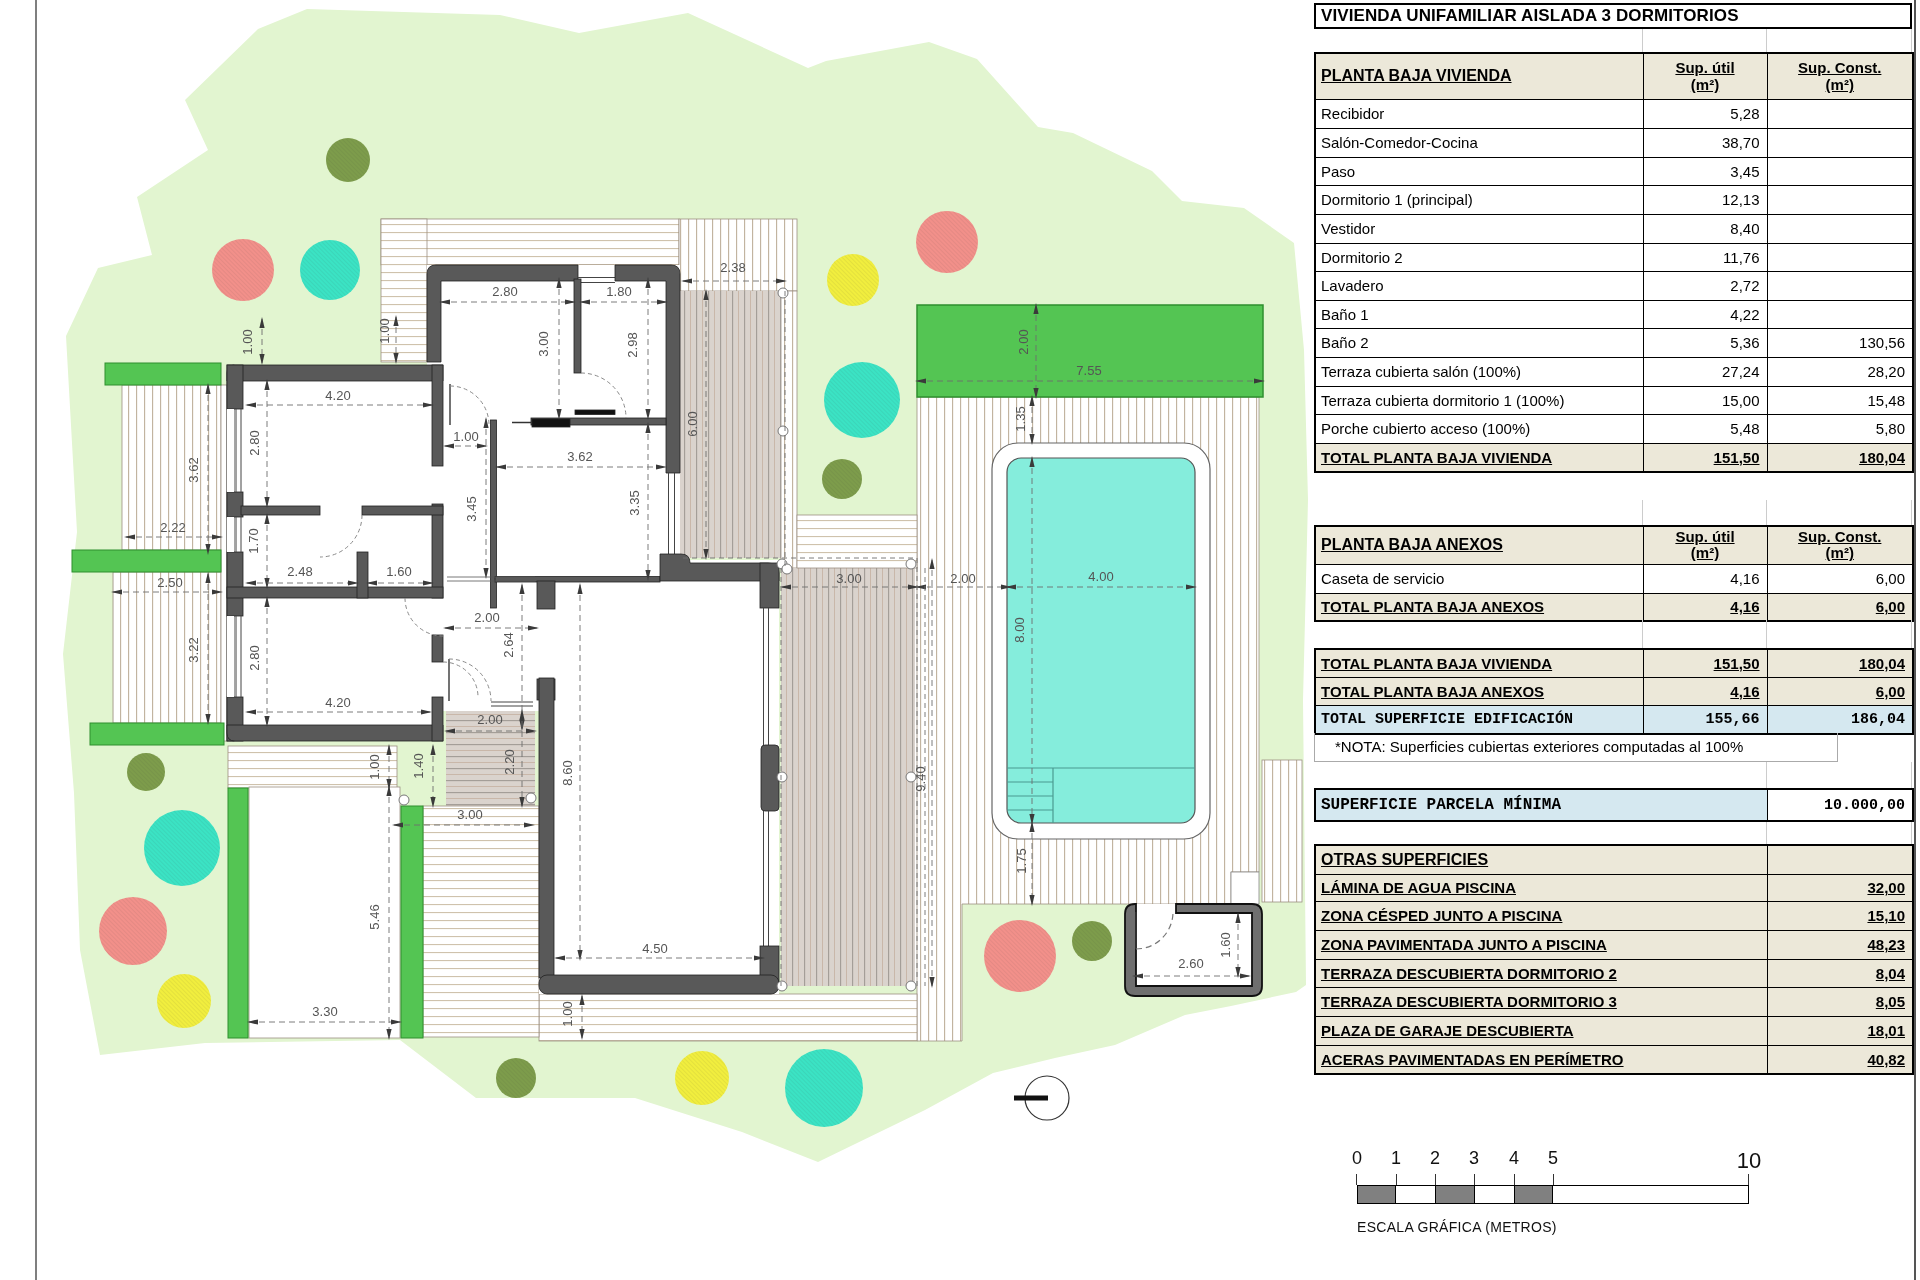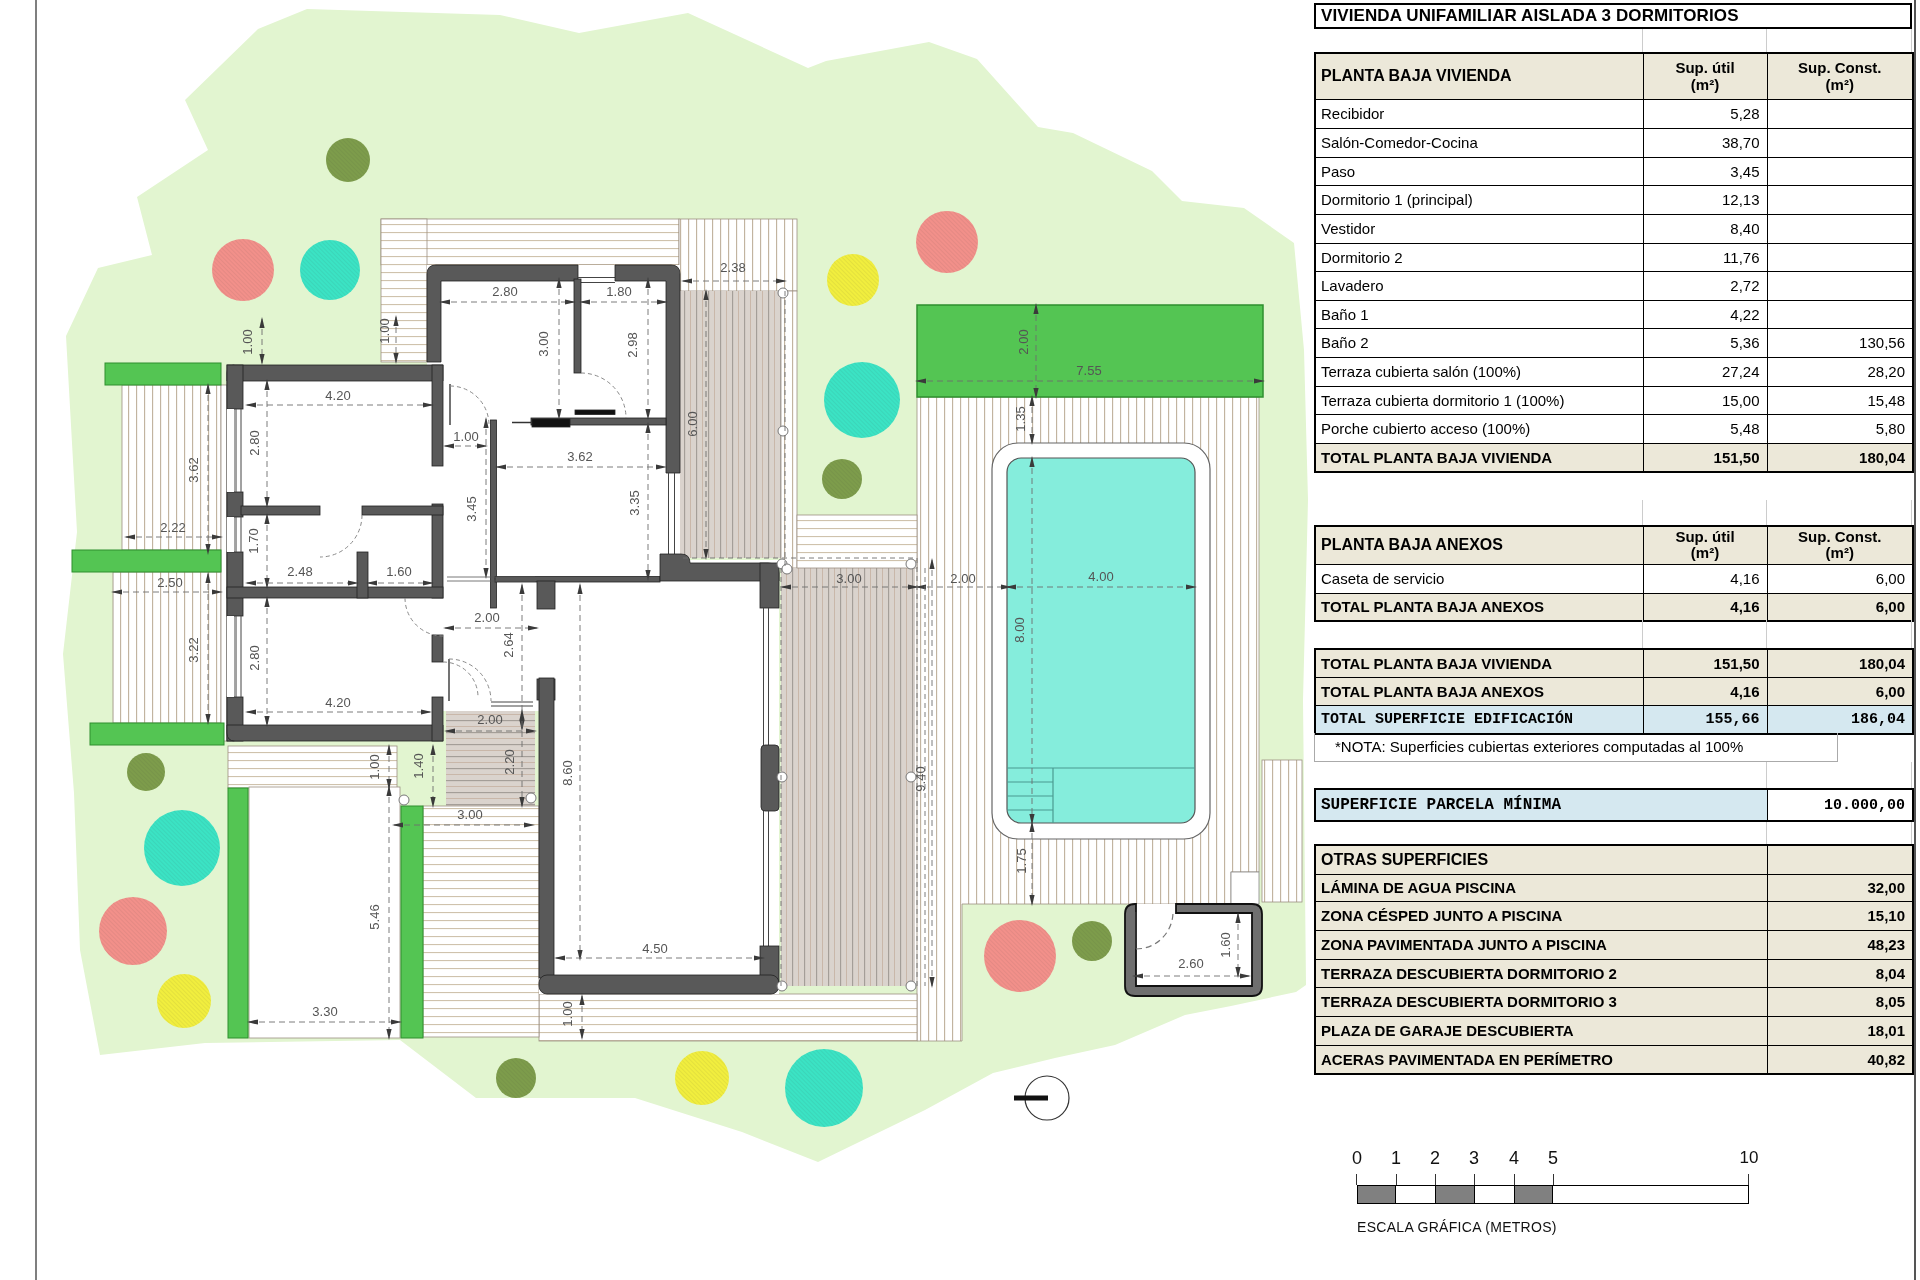--- a/index.html
+++ b/index.html
@@ -4,21 +4,21 @@
 <style>
 html,body{margin:0;padding:0;background:#ffffff;font-family:"Liberation Sans",sans-serif;}
 #page{position:relative;width:1920px;height:1280px;overflow:hidden;background:#ffffff;}
 #plan{position:absolute;left:0;top:0;}
 .dim{font-family:"Liberation Sans",sans-serif;font-size:13px;fill:#555555;}
 #tables{position:absolute;left:1311px;top:0;width:606px;font-family:"Liberation Sans",sans-serif;}
 .tbl{position:absolute;border-collapse:collapse;table-layout:fixed;}
 .tbl td{border:1.5px solid #000;overflow:hidden;white-space:nowrap;box-sizing:border-box;}
 td.lbl{padding-left:5px;font-size:15px;text-align:left;}
 td.num{padding-right:7px;font-size:15px;text-align:right;}
-td.hdr{background:#ECE8D9;font-weight:bold;}
+td.hdr{background:#ECE8D9;font-weight:bold;text-decoration:underline;}
 .blue{background:#D5E8F0;}
 .b{font-weight:bold;font-family:Liberation Mono, monospace;}
 </style>
 </head>
 <body>
 <div id="page">
 <svg id="plan" width="1340" height="1280" viewBox="0 0 1340 1280">
 <defs>
 <pattern id="hA" patternUnits="userSpaceOnUse" width="8" height="8">
           <rect width="8" height="8" fill="#ffffff"></rect>
@@ -699,21 +699,21 @@
           </tr>
 <tr style="height:29px">
             <td class="lbl hdr">TERRAZA DESCUBIERTA DORMITORIO 3</td>
             <td class="num hdr">8,05</td>
           </tr>
 <tr style="height:29px">
             <td class="lbl hdr">PLAZA DE GARAJE DESCUBIERTA</td>
             <td class="num hdr">18,01</td>
           </tr>
 <tr style="height:29px">
-            <td class="lbl hdr">ACERAS PAVIMENTADA EN PERÍMETRO</td>
+            <td class="lbl hdr">ACERAS PAVIMENTADAS EN PERÍMETRO</td>
             <td class="num hdr">40,82</td>
           </tr>
 </tbody>
       </table>
 </div>
 
 <div style="position:absolute;left:1914px;top:0;width:2px;height:1280px;background:#555;"></div>
 
 <div id="scalebar" style="position:absolute;left:0;top:0;">
 <div style="position:absolute;left:1357px;top:1185px;width:392px;height:19px;border:1px solid #000;box-sizing:border-box;background:#fff;"></div>
@@ -726,16 +726,16 @@
 <div style="position:absolute;left:1474px;top:1174px;width:1px;height:11px;background:#333;"></div>
 <div style="position:absolute;left:1514px;top:1174px;width:1px;height:11px;background:#333;"></div>
 <div style="position:absolute;left:1553px;top:1174px;width:1px;height:11px;background:#333;"></div>
 <div style="position:absolute;left:1748px;top:1174px;width:1px;height:11px;background:#333;"></div>
 <div style="position:absolute;left:1348px;top:1148px;width:18px;text-align:center;font-size:18px;color:#111;">0</div>
 <div style="position:absolute;left:1387px;top:1148px;width:18px;text-align:center;font-size:18px;color:#111;">1</div>
 <div style="position:absolute;left:1426px;top:1148px;width:18px;text-align:center;font-size:18px;color:#111;">2</div>
 <div style="position:absolute;left:1465px;top:1148px;width:18px;text-align:center;font-size:18px;color:#111;">3</div>
 <div style="position:absolute;left:1505px;top:1148px;width:18px;text-align:center;font-size:18px;color:#111;">4</div>
 <div style="position:absolute;left:1544px;top:1148px;width:18px;text-align:center;font-size:18px;color:#111;">5</div>
-<div style="position:absolute;left:1735px;top:1148px;width:28px;text-align:center;font-size:17px;color:#111;">10</div>
+<div style="position:absolute;left:1735px;top:1148px;width:28px;text-align:center;font-size:22px;color:#111;">10</div>
 <div style="position:absolute;left:1357px;top:1219px;font-size:14px;color:#111;letter-spacing:0.3px;white-space:nowrap;">ESCALA GRÁFICA (METROS)</div>
 </div>
 </div>
 
 </body></html>

